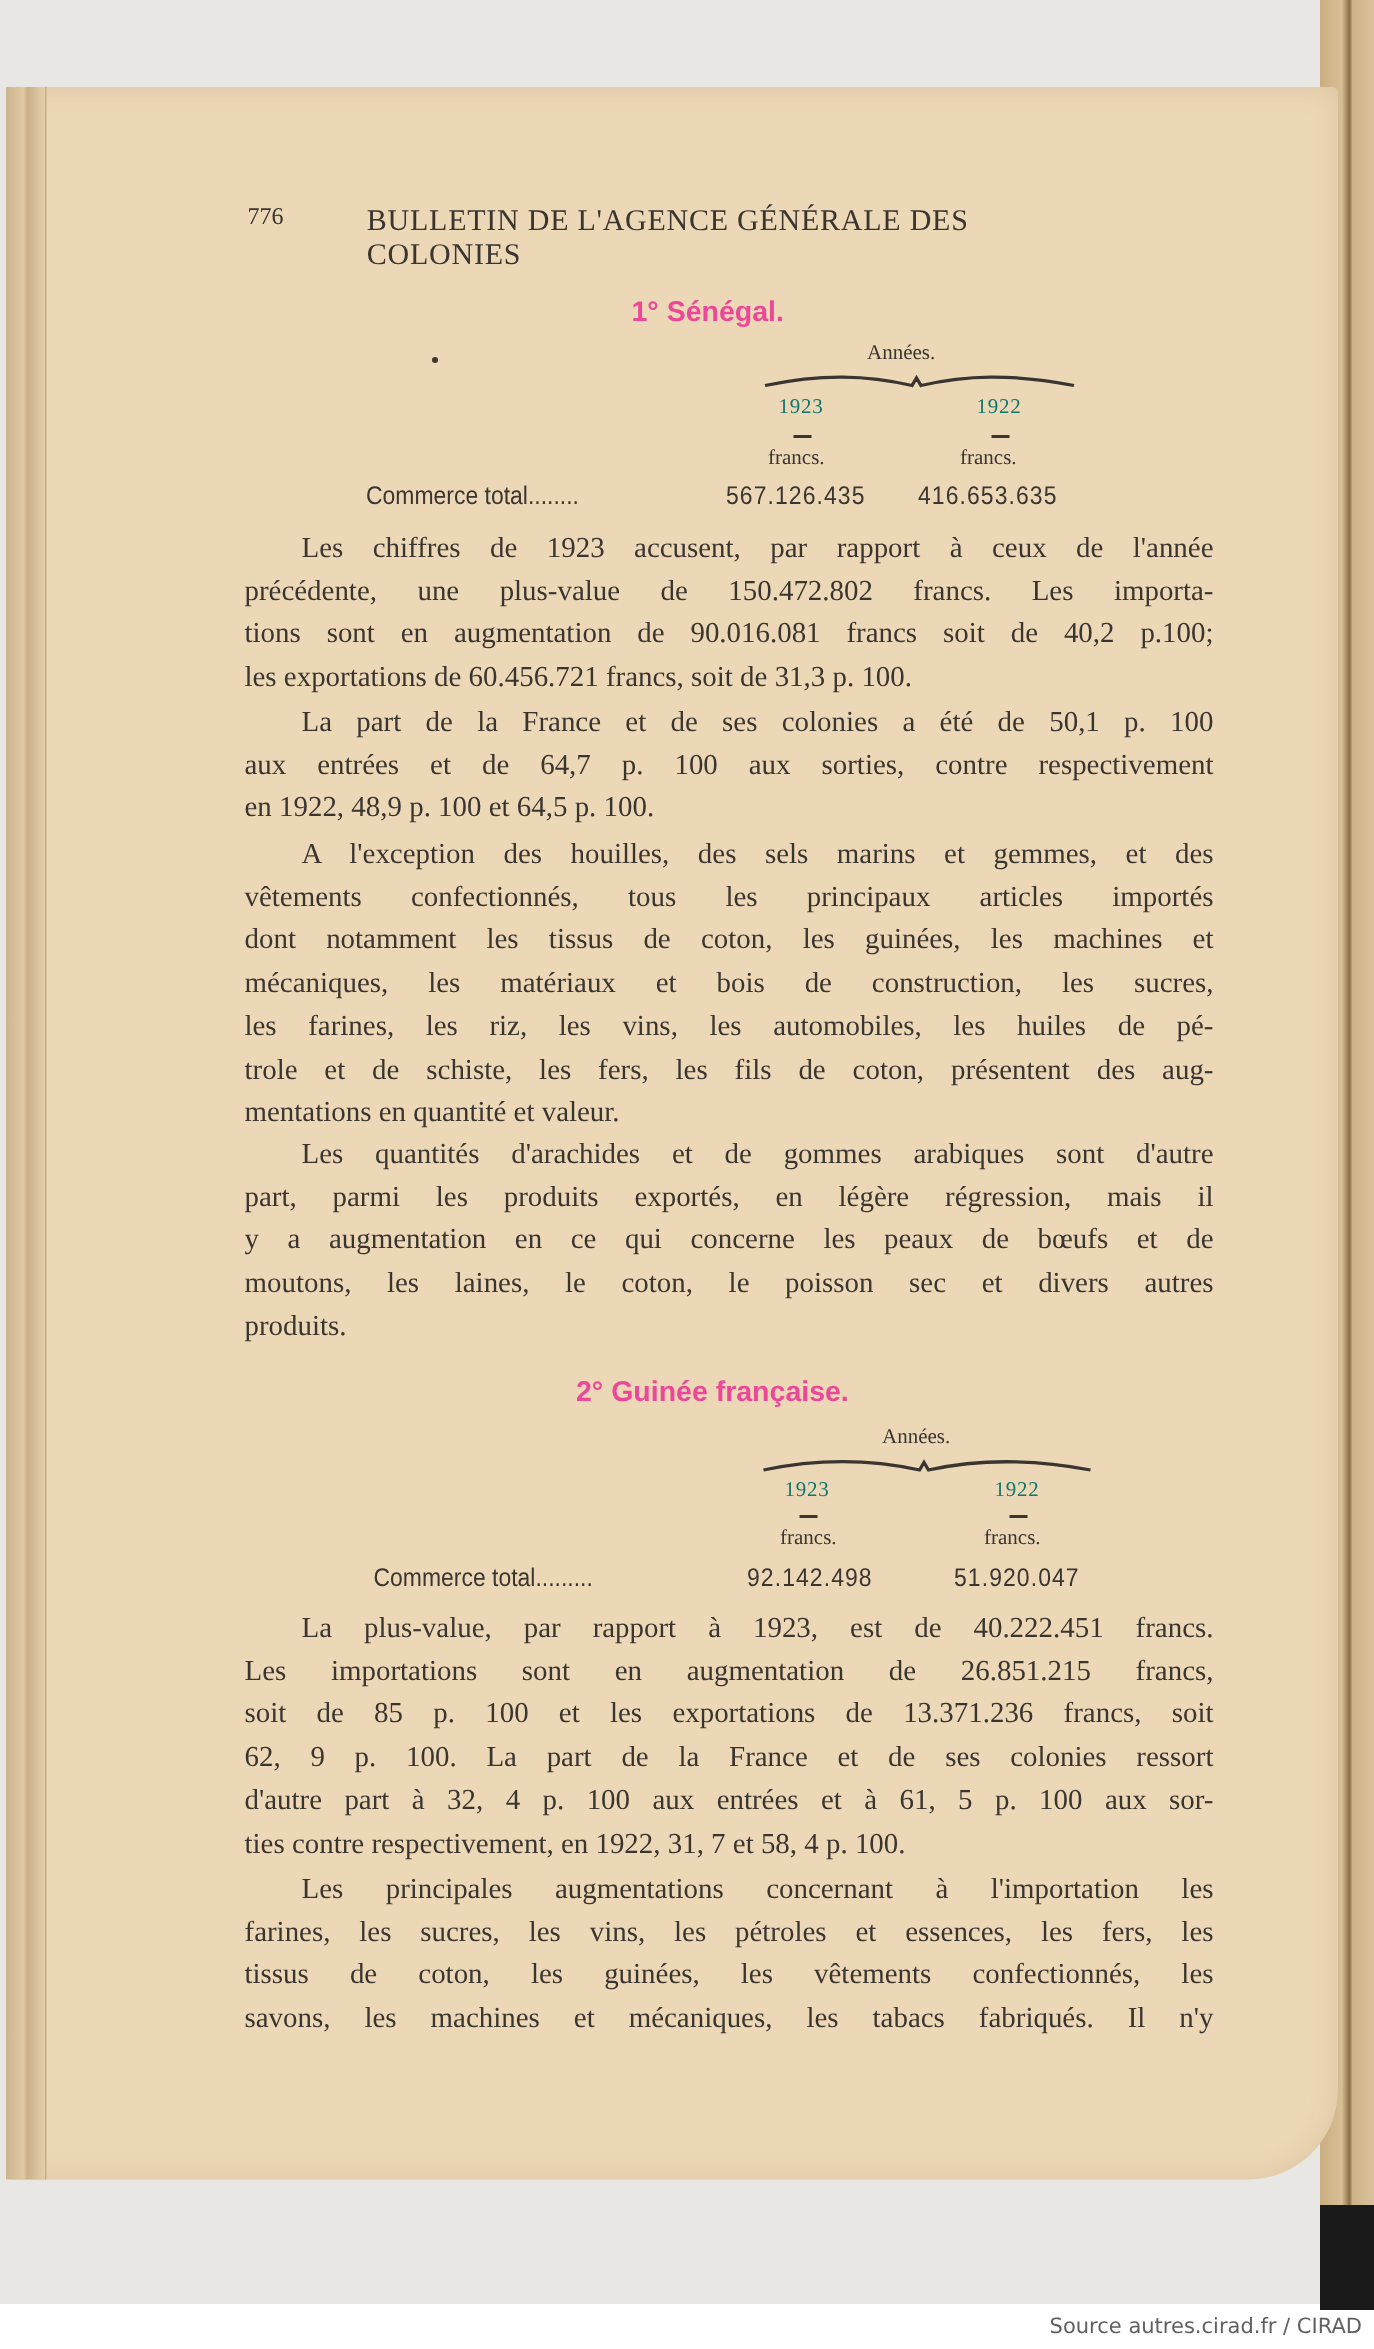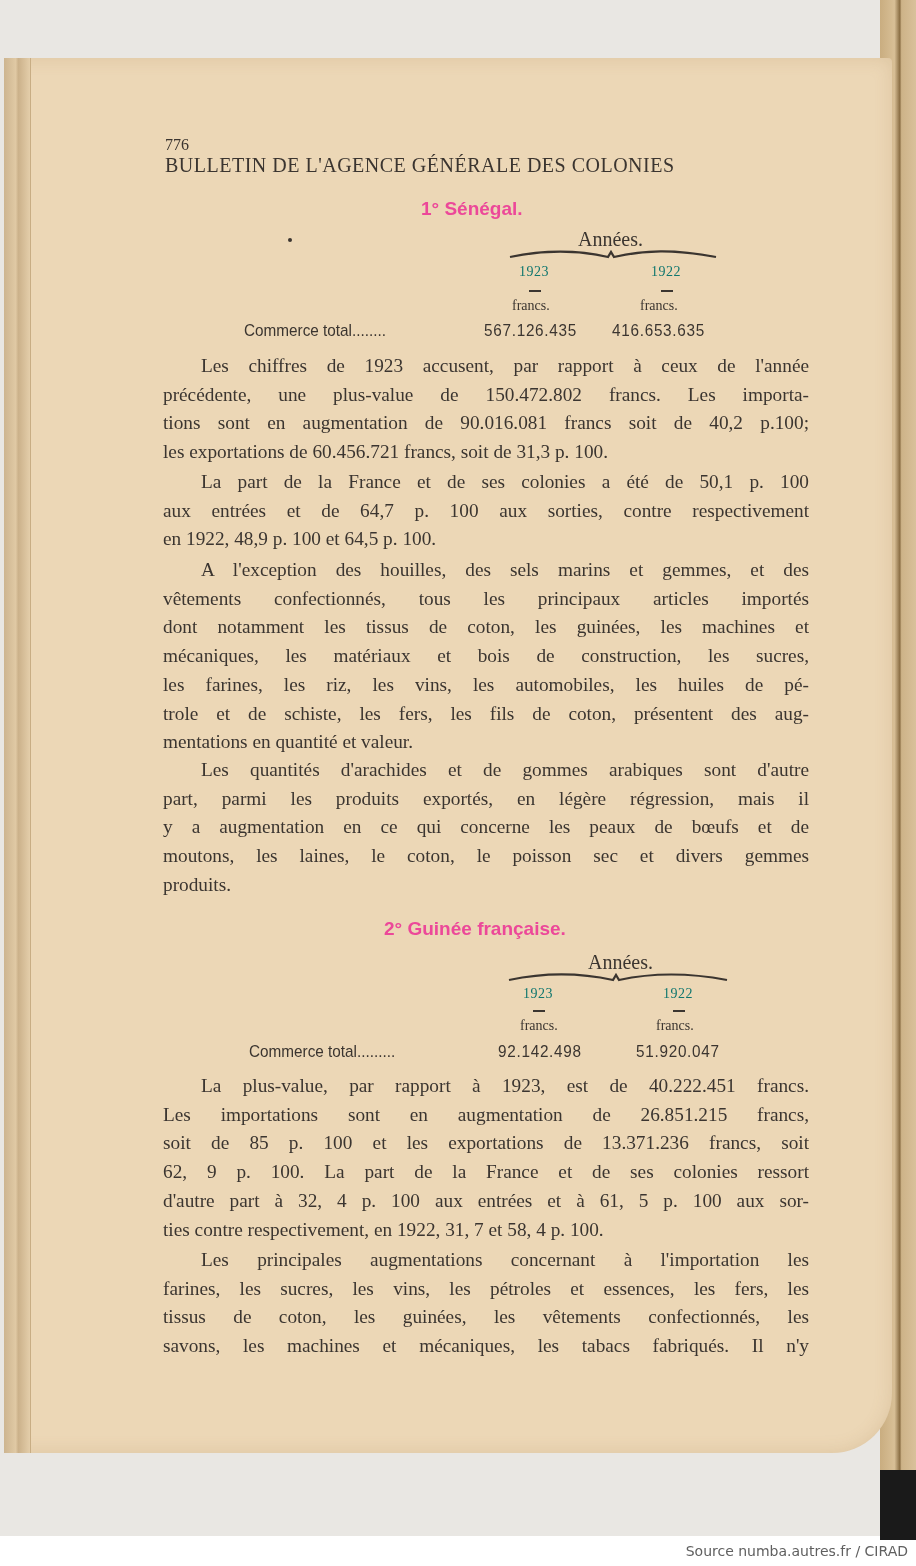--- a/index.html
+++ b/index.html
@@ -24,27 +24,27 @@
     background: #ecd7b6;
     border-radius: 2px 4px 60px 4px;
     box-shadow: inset 0 0 18px rgba(150,110,60,0.18);
   }
   .page-spine {
     position: absolute; left: 4px; top: 58px; width: 26px; height: 1395px;
     background: linear-gradient(to right, #cdb590 0%, #e0c9a4 45%, #cbb18a 55%, #e4ceaa 100%);
     border-right: 1px solid #c8ad84;
   }
   .text { color: #3b3530; position: absolute; }
-  .running-head { left: 165px; top: 136px; width: 530px; font-size: 15px; display: flex; flex-direction: column; }
+  .running-head { left: 165px; top: 136px; width: 530px; font-size: 15px; display: flex; }
   .running-head .pno { width: 90px; font-size: 16px; }
   .running-head .title { letter-spacing: 0.5px; font-variant: small-caps; font-size: 20px; }
 
   .section-title { font-family: "Liberation Sans", "DejaVu Sans", sans-serif; font-weight: bold; font-size: 19px; color: #ec4899; position: absolute; }
 
-  .annees { font-size: 20px; position: absolute; color: #3b3530; }
+  .annees { font-size: 14px; position: absolute; color: #3b3530; }
   .brace { position: absolute; }
   .year { position: absolute; font-weight: normal; font-size: 14px; color: #0f766e; letter-spacing: 0.5px; }
   .dash { position: absolute; width: 12px; height: 2px; background: #3b3530; }
   .unit { position: absolute; font-size: 14px; color: #3b3530; }
   .row-label { position: absolute; font-family: "Liberation Sans", "DejaVu Sans", sans-serif; font-size: 17px; color: #3b3530; transform: scaleX(0.9); transform-origin: left; }
   .row-val { position: absolute; font-family: "Liberation Sans", "DejaVu Sans", sans-serif; font-size: 17px; color: #3b3530; letter-spacing: 0.8px; transform: scaleX(0.9); transform-origin: left; }
 
   .para { position: absolute; left: 163px; width: 646px; font-size: 19.3px; line-height: 28.7px; color: #3b3530; text-align: justify; }
   .para .ln { display: block; text-align: justify; text-align-last: justify; white-space: nowrap; }
   .para .ln.last { text-align-last: left; }
@@ -100,21 +100,21 @@
   <span class="ln">dont notamment les tissus de coton, les guinées, les machines et</span>
   <span class="ln">mécaniques, les matériaux et bois de construction, les sucres,</span>
   <span class="ln">les farines, les riz, les vins, les automobiles, les huiles de pé-</span>
   <span class="ln">trole et de schiste, les fers, les fils de coton, présentent des aug-</span>
   <span class="ln last">mentations en quantité et valeur.</span>
 </div>
 <div class="para" style="top:756px;">
   <span class="ln ind">Les quantités d'arachides et de gommes arabiques sont d'autre</span>
   <span class="ln">part, parmi les produits exportés, en légère régression, mais il</span>
   <span class="ln">y a augmentation en ce qui concerne les peaux de bœufs et de</span>
-  <span class="ln">moutons, les laines, le coton, le poisson sec et divers gemmes</span>
+  <span class="ln">moutons, les laines, le coton, le poisson sec et divers autres</span>
   <span class="ln last">produits.</span>
 </div>
 
 <div class="section-title" style="left:384px; top:918px;text-align:center;">2° Guinée française.</div>
 <div class="annees" style="left:588px; top:951px;">Années.</div>
 <div class="brace" style="left:507px; top:970px;">
   <svg width="222" height="14" viewBox="0 0 222 14">
     <path d="M2,10 C40,2 74,3 106,10 L109,5 L112,10 C144,3 178,2 220,10" fill="none" stroke="#3b3530" stroke-width="2.2"></path>
   </svg>
 </div>
@@ -136,13 +136,13 @@
   <span class="ln">d'autre part à 32, 4 p. 100 aux entrées et à 61, 5 p. 100 aux sor-</span>
   <span class="ln last">ties contre respectivement, en 1922, 31, 7 et 58, 4 p. 100.</span>
 </div>
 <div class="para" style="top:1246px;">
   <span class="ln ind">Les principales augmentations concernant à l'importation les</span>
   <span class="ln">farines, les sucres, les vins, les pétroles et essences, les fers, les</span>
   <span class="ln">tissus de coton, les guinées, les vêtements confectionnés, les</span>
   <span class="ln">savons, les machines et mécaniques, les tabacs fabriqués. Il n'y</span>
 </div>
 
-<div class="source">Source numba.autres.fr / CIRAD</div>
+<div class="source">Source autres.cirad.fr / CIRAD</div>
 
 </body></html>

